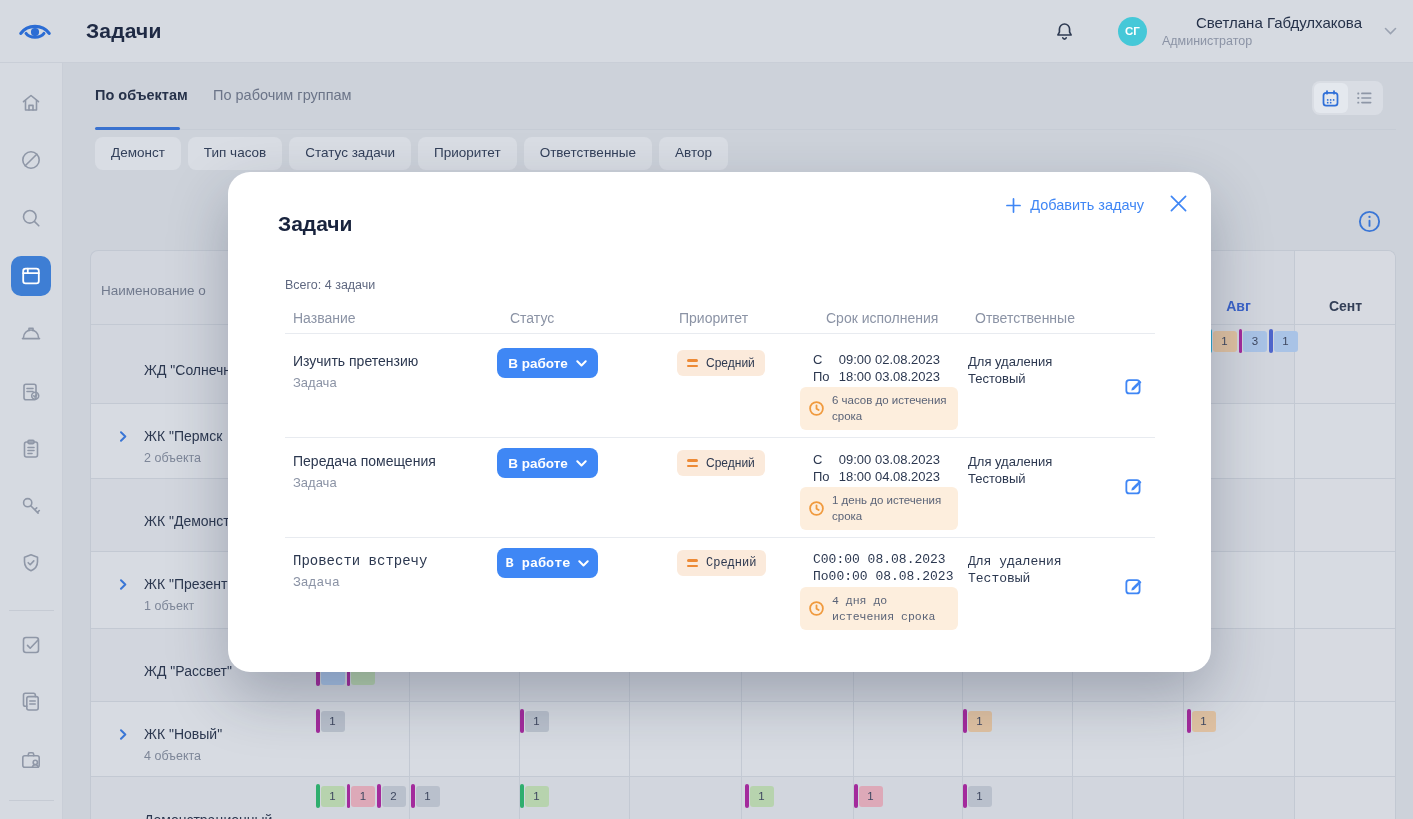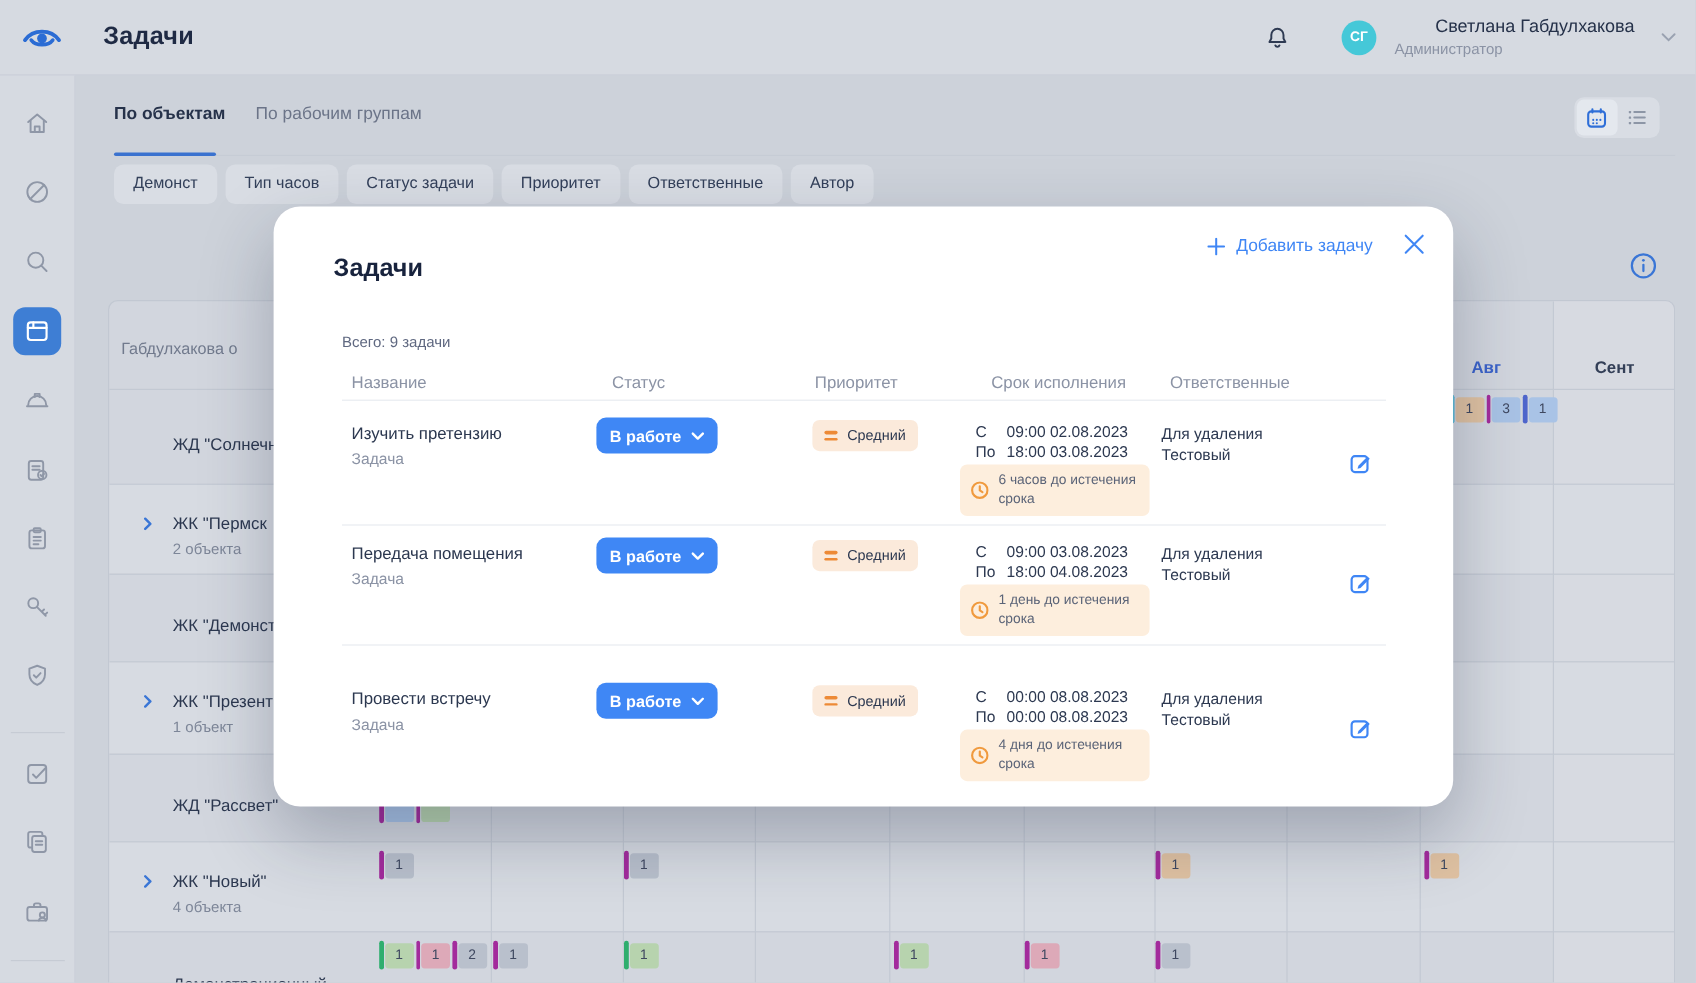--- a/index.html
+++ b/index.html
@@ -260,21 +260,21 @@
         <path d="M9.5 6.5H20M9.5 12H20M9.5 17.5H20"></path>
         <rect x="4" y="5.4" width="2.3" height="2.3" rx=".5" fill="currentColor" stroke="none"></rect>
         <rect x="4" y="10.9" width="2.3" height="2.3" rx=".5" fill="currentColor" stroke="none"></rect>
         <rect x="4" y="16.4" width="2.3" height="2.3" rx=".5" fill="currentColor" stroke="none"></rect>
       </svg>
     </span>
   </div>
 
   <div class="obj-table" id="objtable">
     <div class="next-month-tint"></div>
-    <span class="name-col-header">Габдулхакова о</span>
+    <span class="name-col-header">Наименование о</span>
     <span class="month m0">Авг</span>
     <span class="month m1">Сент</span>
   <div class="obj-row-alt" style="top: 152px; height: 75px;"></div>
       <div class="obj-row-alt" style="top: 300px; height: 77px;"></div>
       <div class="obj-row-alt" style="top: 450px; height: 75px;"></div>
       <div class="grid-v" style="left: 318px;"></div>
       <div class="grid-v" style="left: 428px;"></div>
       <div class="grid-v" style="left: 538px;"></div>
       <div class="grid-v" style="left: 650px;"></div>
       <div class="grid-v" style="left: 762px;"></div>
@@ -415,21 +415,21 @@
     <svg width="15" height="15" viewBox="0 0 16 16" fill="none" stroke="currentColor" stroke-width="1.8" stroke-linecap="round">
         <path d="M8 1v14M1 8h14"></path>
       </svg>
     <span>Добавить задачу</span>
   </span>
   <span class="modal-close">
     <svg width="17" height="17" viewBox="0 0 18 18" fill="none" stroke="currentColor" stroke-width="1.8" stroke-linecap="round">
         <path d="M1.5 1.5 16.5 16.5M16.5 1.5 1.5 16.5"></path>
       </svg>
   </span>
-  <span class="modal-total">Всего: 9 задачи</span>
+  <span class="modal-total">Всего: 4 задачи</span>
 
   <span class="mcol" style="left:65px">Название</span>
   <span class="mcol" style="left:282px">Статус</span>
   <span class="mcol" style="left:451px">Приоритет</span>
   <span class="mcol" style="left:598px">Срок исполнения</span>
   <span class="mcol" style="left:747px">Ответственные</span>
   <div class="mdiv" style="top:161px"></div>
 
   <div id="taskrows">
       <div class="task-row" style="top: 176px;">
@@ -513,21 +513,21 @@
           <div>Для удаления</div>
           <div>Тестовый</div>
         </div>
         <span class="edit-btn">
           <svg width="19" height="19" viewBox="0 0 21 21" fill="none" stroke="currentColor" stroke-width="2" stroke-linecap="round" stroke-linejoin="round">
             <rect x="2.6" y="4.6" width="14.6" height="14.6" rx="3"></rect>
             <path d="M8.8 13.4 17.3 4.9l2 2-8.5 8.5-2.7.7z" fill="currentColor" stroke="none"></path>
           </svg>
         </span>
       </div>
-      <div class="task-row" style="top: 397px;">
+      <div class="task-row" style="top: 376px; font-family: Liberation Mono, monospace;">
         <div class="t-name">Провести встречу</div>
         <div class="t-type">Задача</div>
         <div class="status-btn">
           <span>В работе</span>
           <svg width="11" height="7" viewBox="0 0 11 7" fill="none" stroke="#fff" stroke-width="2" stroke-linecap="round" stroke-linejoin="round">
             <path d="m1.3 1.3 4.2 4.2 4.2-4.2"></path>
           </svg>
         </div>
         <div class="prio">
           <span class="prio-eq">

